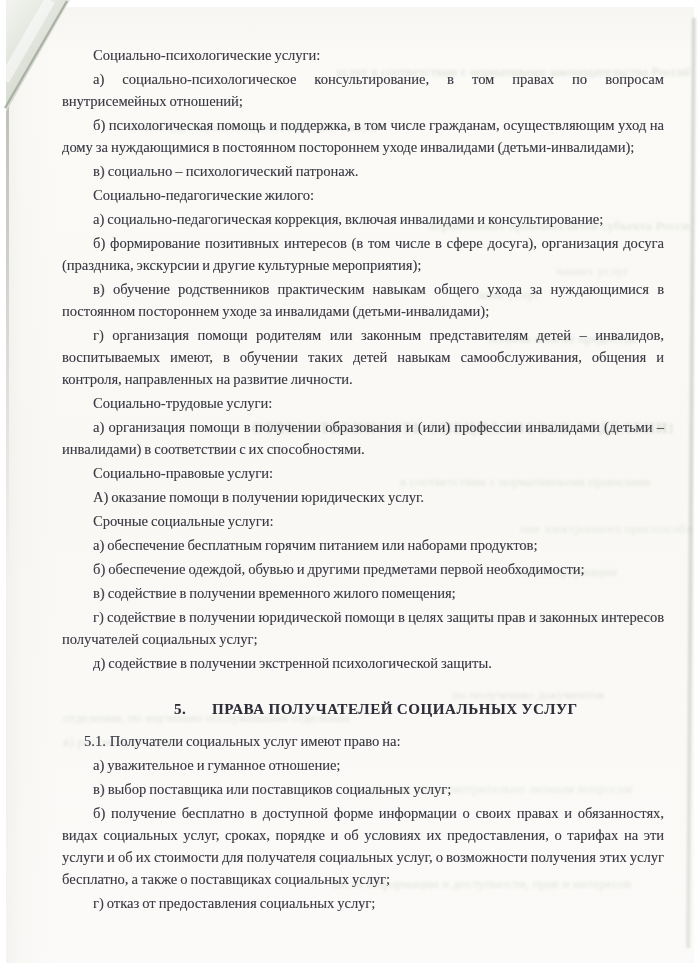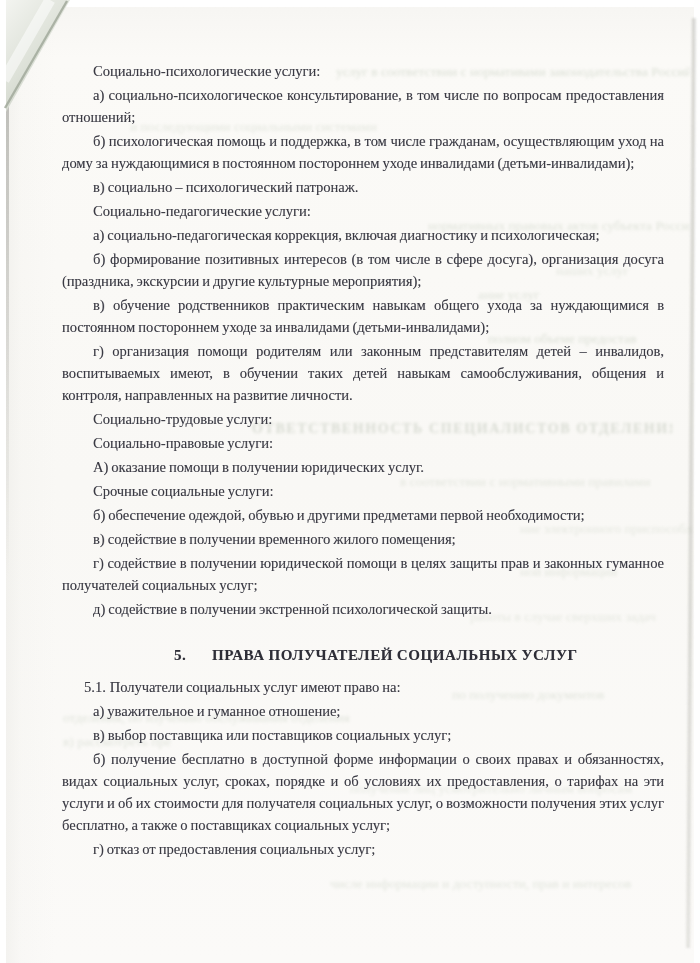--- a/index.html
+++ b/index.html
@@ -30,21 +30,21 @@
   .right-shadow {
     position:absolute; right:7px; top:18px; width:4px; height:930px;
     background: linear-gradient(180deg, rgba(175,175,168,0.45), rgba(185,185,178,0.5) 60%, rgba(185,185,178,0.35));
     transform: rotate(0.35deg);
     filter: blur(0.9px);
   }
   .corner-fold { position:absolute; left:0; top:0; }
   
   .text-block {
     position: absolute;
-    left: 62px; top: 60px;
+    left: 62px; top: 44px;
     width: 602px;
     color: #3a3a43;
     font-size: 14.5px;
     word-spacing: -0.6px;
     text-shadow: 0.3px 0.3px 0.6px rgba(70,70,85,0.35);
   }
   .para {
     margin: 0 0 2px 0;
     line-height: 22px;
     text-align: justify;
@@ -114,35 +114,37 @@
       <div class="ghost" style="left: 452px; top: 687px; width: 238px; opacity: 0.22;">по получению документов</div>
       <div class="ghost" style="left: 63px; top: 710px; width: 330px; opacity: 0.22;">отделения, по изучению обслуживания отделения</div>
       <div class="ghost" style="left: 63px; top: 734px; width: 150px; opacity: 0.22;">в) рассмотреть пре</div>
       <div class="ghost" style="left: 350px; top: 781px; width: 330px; opacity: 0.18;">получение лиц усмотрительно личным вопросам</div>
       <div class="ghost" style="left: 330px; top: 876px; width: 340px; opacity: 0.22;">числе информации и доступности, прав и интересов</div>
     </div>
 
   <div class="text-block">
     <div>
         <p class="para">Социально-психологические услуги:</p>
-        <p class="para">а) социально-психологическое консультирование, в том числе по вопросам предоставления отношений;</p>
+        <p class="para">а) социально-психологическое консультирование, в том правах по вопросам внутрисемейных отношений;</p>
         <p class="para">б) психологическая помощь и поддержка, в том числе гражданам, осуществляющим уход на дому за нуждающимися в постоянном постороннем уходе инвалидами (детьми-инвалидами);</p>
         <p class="para">в) социально – психологический патронаж.</p>
-        <p class="para">Социально-педагогические услуги:</p>
-        <p class="para">а) социально-педагогическая коррекция, включая диагностику и психологическая;</p>
+        <p class="para">Социально-педагогические жилого:</p>
+        <p class="para">а) социально-педагогическая коррекция, включая инвалидами и консультирование;</p>
         <p class="para">б) формирование позитивных интересов (в том числе в сфере досуга), организация досуга (праздника, экскурсии и другие культурные мероприятия);</p>
         <p class="para">в) обучение родственников практическим навыкам общего ухода за нуждающимися в постоянном постороннем уходе за инвалидами (детьми-инвалидами);</p>
         <p class="para">г) организация помощи родителям или законным представителям детей – инвалидов, воспитываемых имеют, в обучении таких детей навыкам самообслуживания, общения и контроля, направленных на развитие личности.</p>
         <p class="para">Социально-трудовые услуги:</p>
+        <p class="para">а) организация помощи в получении образования и (или) профессии инвалидами (детьми – инвалидами) в соответствии с их способностями.</p>
         <p class="para">Социально-правовые услуги:</p>
         <p class="para">А) оказание помощи в получении юридических услуг.</p>
         <p class="para">Срочные социальные услуги:</p>
+        <p class="para">а) обеспечение бесплатным горячим питанием или наборами продуктов;</p>
         <p class="para">б) обеспечение одеждой, обувью и другими предметами первой необходимости;</p>
         <p class="para">в) содействие в получении временного жилого помещения;</p>
-        <p class="para">г) содействие в получении юридической помощи в целях защиты прав и законных гуманное получателей социальных услуг;</p>
+        <p class="para">г) содействие в получении юридической помощи в целях защиты прав и законных интересов получателей социальных услуг;</p>
         <p class="para">д) содействие в получении экстренной психологической защиты.</p>
       </div>
 
     <div class="heading">
       <span class="hnum">5.</span><span class="htitle">ПРАВА ПОЛУЧАТЕЛЕЙ СОЦИАЛЬНЫХ УСЛУГ</span>
     </div>
 
     <div>
         <p class="para numbered"><span class="pnum">5.1.</span><span>Получатели социальных услуг имеют право на:</span></p>
         <p class="para">а) уважительное и гуманное отношение;</p>

